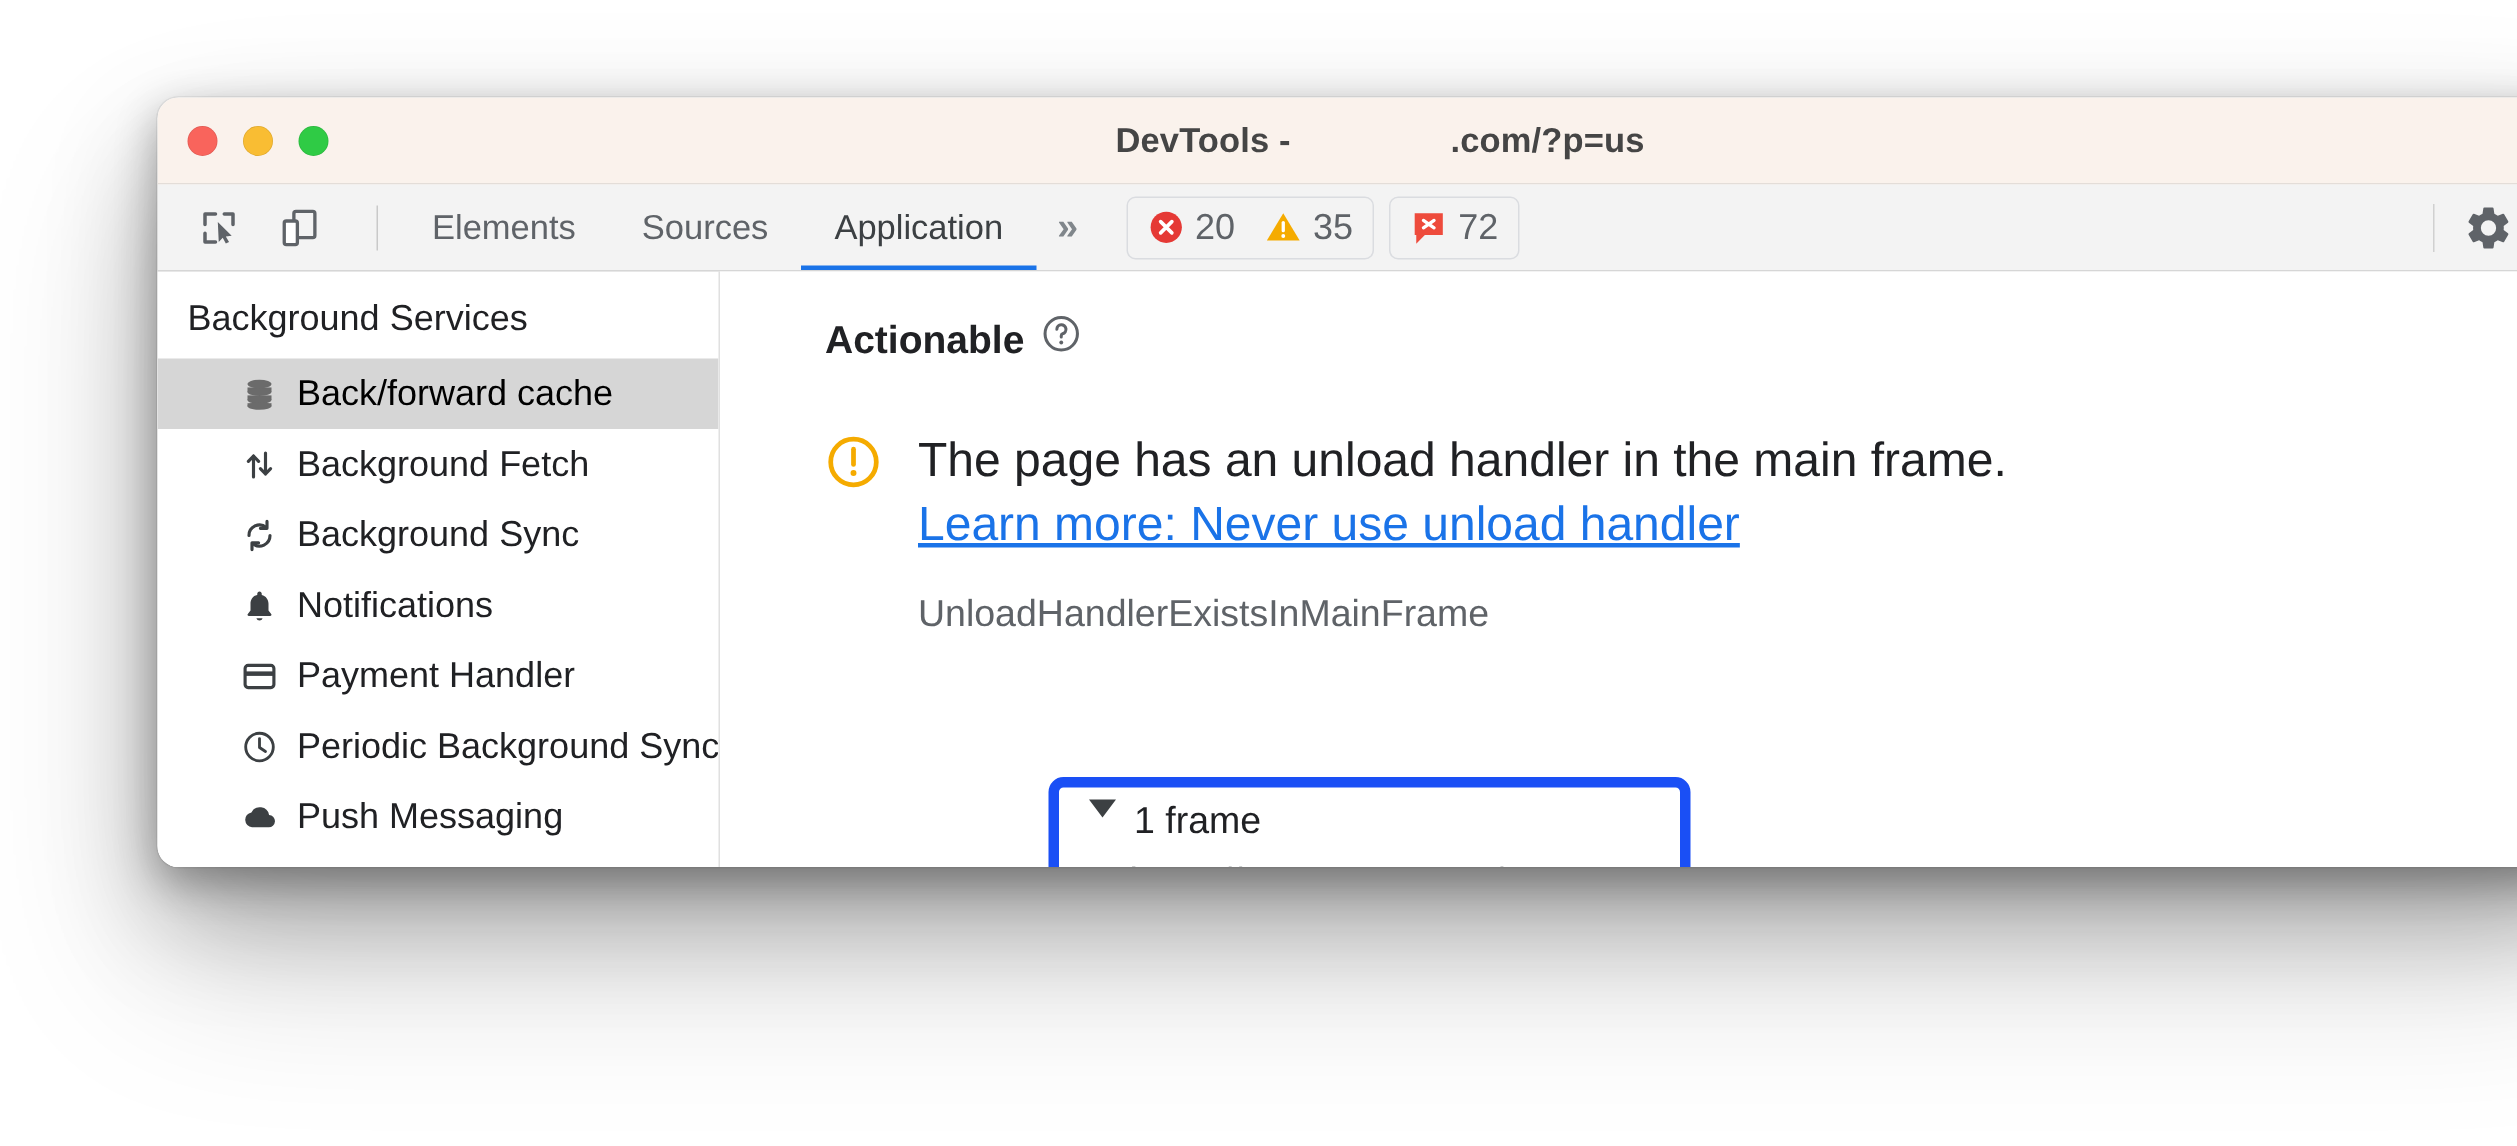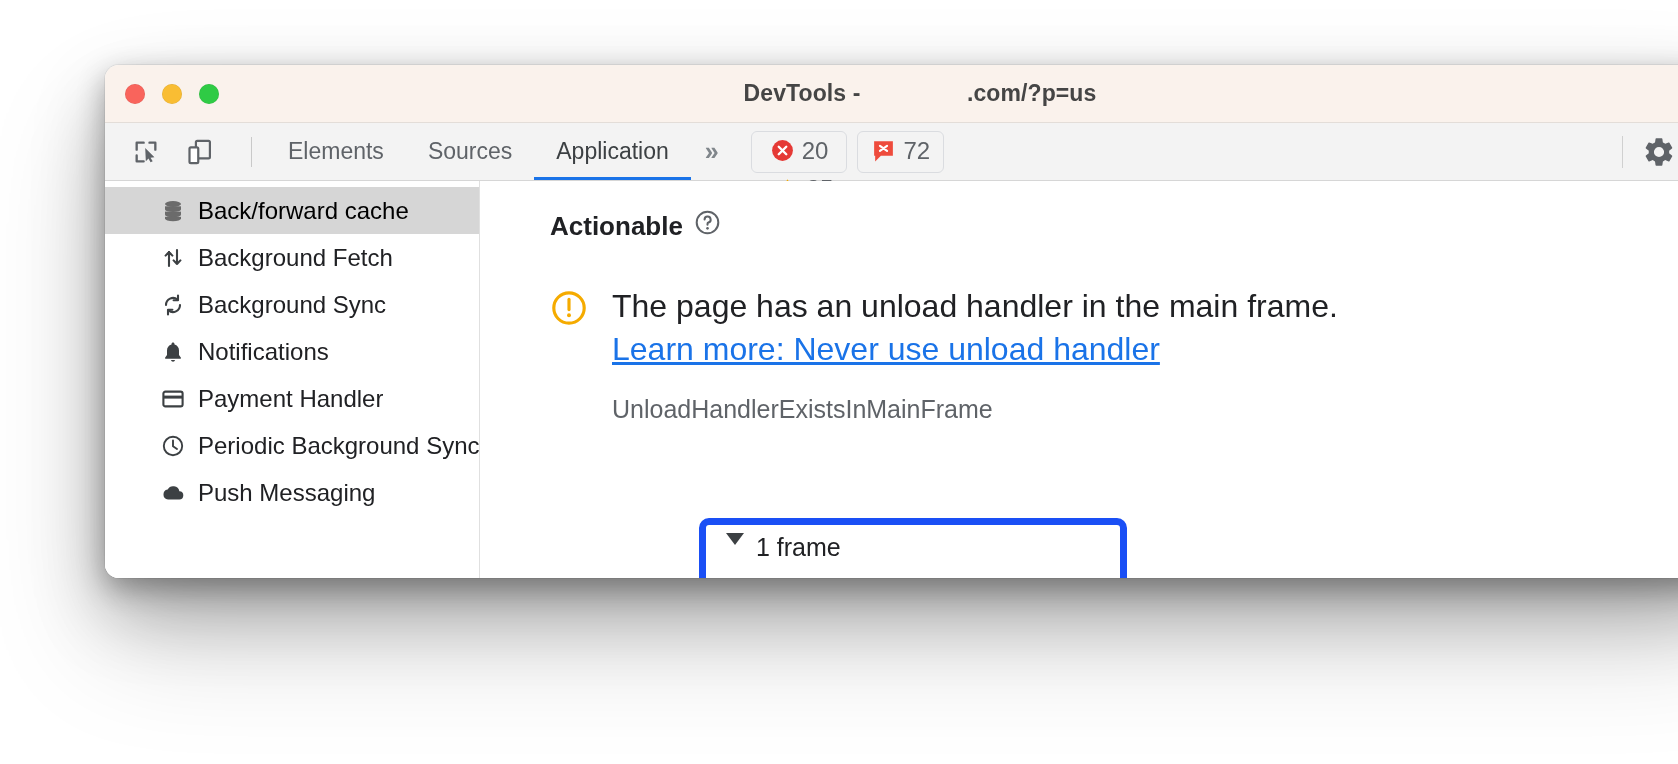--- a/index.html
+++ b/index.html
@@ -135,21 +135,20 @@
     margin-left: 14px;
   }
   .counter-group {
     display: flex;
     align-items: center;
     gap: 10px;
     border: 1px solid #dadce0;
     border-radius: 6px;
     padding: 5px 13px;
     height: 42px;
-    flex-direction: column;
   }
   .counter-group + .counter-group { margin-left: 10px; }
   .counter-item {
     display: flex;
     align-items: center;
     gap: 7px;
     font-size: 24px;
     color: #5f6368;
   }
   .counter-item + .counter-item { margin-left: 10px; }
@@ -375,20 +374,21 @@
               <i></i>
               <i></i>
           </span>
         </div>
       </div>
     </div>
 
     <div class="dt-body">
 
       <div class="sidebar">
+        <div class="sidebar-header">Background Services</div>
 
         <div class="side-item selected">
           <span class="side-icon">
             <svg width="24" height="24" viewBox="0 0 24 24">
               <ellipse cx="12" cy="5" rx="8" ry="2.9" fill="#6b6b6b"></ellipse>
               <rect x="4" y="7.3" width="16" height="3.1" fill="#6b6b6b"></rect>
               <ellipse cx="12" cy="10.4" rx="8" ry="2.6" fill="#6b6b6b"></ellipse>
               <rect x="4" y="12.6" width="16" height="3.1" fill="#6b6b6b"></rect>
               <ellipse cx="12" cy="15.7" rx="8" ry="2.6" fill="#6b6b6b"></ellipse>
               <rect x="4" y="17.8" width="16" height="2.2" fill="#6b6b6b"></rect>

